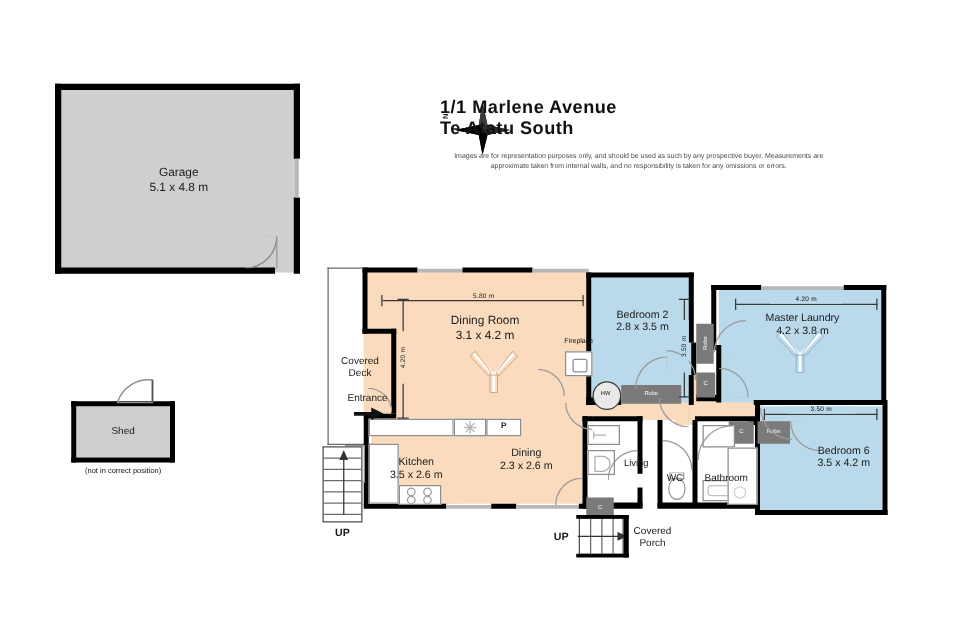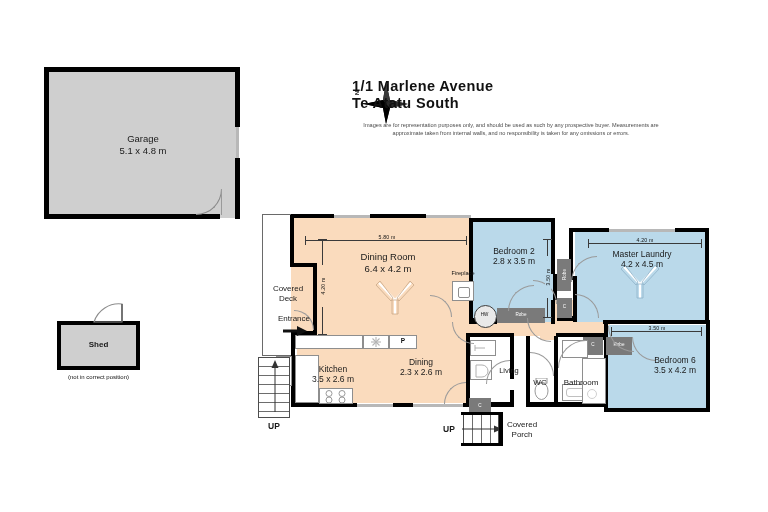--- a/index.html
+++ b/index.html
@@ -101,21 +101,21 @@
     <div class="fill-grey" style="left:61px;top:325px;width:75px;height:41px;"></div>
     <div class="wall" style="left:57px;top:321px;width:83px;height:4px;"></div>
     <div class="wall" style="left:57px;top:366px;width:83px;height:4px;"></div>
     <div class="wall" style="left:57px;top:321px;width:4px;height:49px;"></div>
     <div class="wall" style="left:136px;top:321px;width:4px;height:49px;"></div>
 
     <svg class="abs" style="left:92px;top:300px;" width="32" height="24">
       <path d="M2,22 L30,22 L30,4 A26,26 0 0 0 2,22 Z" fill="none" stroke="#8d8d8d" stroke-width="1.1"></path>
       <line x1="30" y1="4" x2="30" y2="22" stroke="#555" stroke-width="1.4"></line>
     </svg>
-    <div class="lbl lbl-sm" style="left:61px;top:340px;width:75px;font-weight:bold;">Shed</div>
+    <div class="lbl lbl-sm" style="left:61px;top:340px;width:75px;font-weight:normal;">Shed</div>
     <div class="lbl lbl-xs" style="left:41px;top:374px;width:115px;font-size:6px;">(not in correct position)</div>
   </div>
 
   <div class="fill-peach" style="left:291px;top:217px;width:180px;height:104px;"></div>
   <div class="fill-peach" style="left:314px;top:217px;width:157px;height:186px;"></div>
   <div class="fill-peach" style="left:291px;top:217px;width:24px;height:118px;"></div>
   <div class="fill-peach" style="left:297px;top:330px;width:70px;height:73px;"></div>
   <div class="fill-peach" style="left:471px;top:300px;width:132px;height:36px;"></div>
   <div class="fill-peach" style="left:540px;top:320px;width:70px;height:34px;"></div>
   <div class="fill-peach" style="left:466px;top:318px;width:40px;height:22px;"></div>
@@ -397,41 +397,41 @@
 
   <div>
     <div class="dimline" style="left:612px;top:331px;width:90px;"></div>
     <div class="tick" style="left:611px;top:327px;width:1.3px;height:9px;background:#3a3a3a;"></div>
     <div class="tick" style="left:701px;top:327px;width:1.3px;height:9px;background:#3a3a3a;"></div>
     <div class="lbl lbl-dim" style="left:630px;top:325px;width:54px;text-align:center;background:#bad9ea;">3.50 m</div>
   </div>
 
   <div class="lbl lbl-room" style="left:343px;top:251px;width:90px;">
     <span>Dining Room</span><br>
-    <span>6.4 x 4.2 m</span>
+    <span>3.1 x 4.2 m</span>
   </div>
 
   <div class="lbl lbl-sm" style="left:300px;top:364px;width:66px;font-size:8.5px;line-height:10px;">
     <span>Kitchen</span><br>
     <span>3.5 x 2.6 m</span>
   </div>
 
   <div class="lbl lbl-sm" style="left:388px;top:357px;width:66px;font-size:8.5px;line-height:10px;">
     <span>Dining</span><br>
     <span>2.3 x 2.6 m</span>
   </div>
 
   <div class="lbl lbl-sm" style="left:478px;top:246px;width:72px;font-size:8.5px;line-height:10px;">
     <span>Bedroom 2</span><br>
     <span>2.8 x 3.5 m</span>
   </div>
 
   <div class="lbl lbl-sm" style="left:596px;top:249px;width:92px;font-size:8.5px;line-height:10px;">
     <span>Master Laundry</span><br>
-    <span>4.2 x 4.5 m</span>
+    <span>4.2 x 3.8 m</span>
   </div>
 
   <div class="lbl lbl-sm" style="left:640px;top:355px;width:70px;font-size:8.5px;line-height:10px;">
     <span>Bedroom 6</span><br>
     <span>3.5 x 4.2 m</span>
   </div>
 
   <div class="lbl lbl-sm" style="left:556px;top:378px;width:50px;font-size:8px;">Bathroom</div>
   <div class="lbl lbl-sm" style="left:527px;top:378px;width:26px;font-size:8px;">WC</div>
   <div class="lbl lbl-sm" style="left:487px;top:366px;width:44px;font-size:7.5px;">Living</div>

